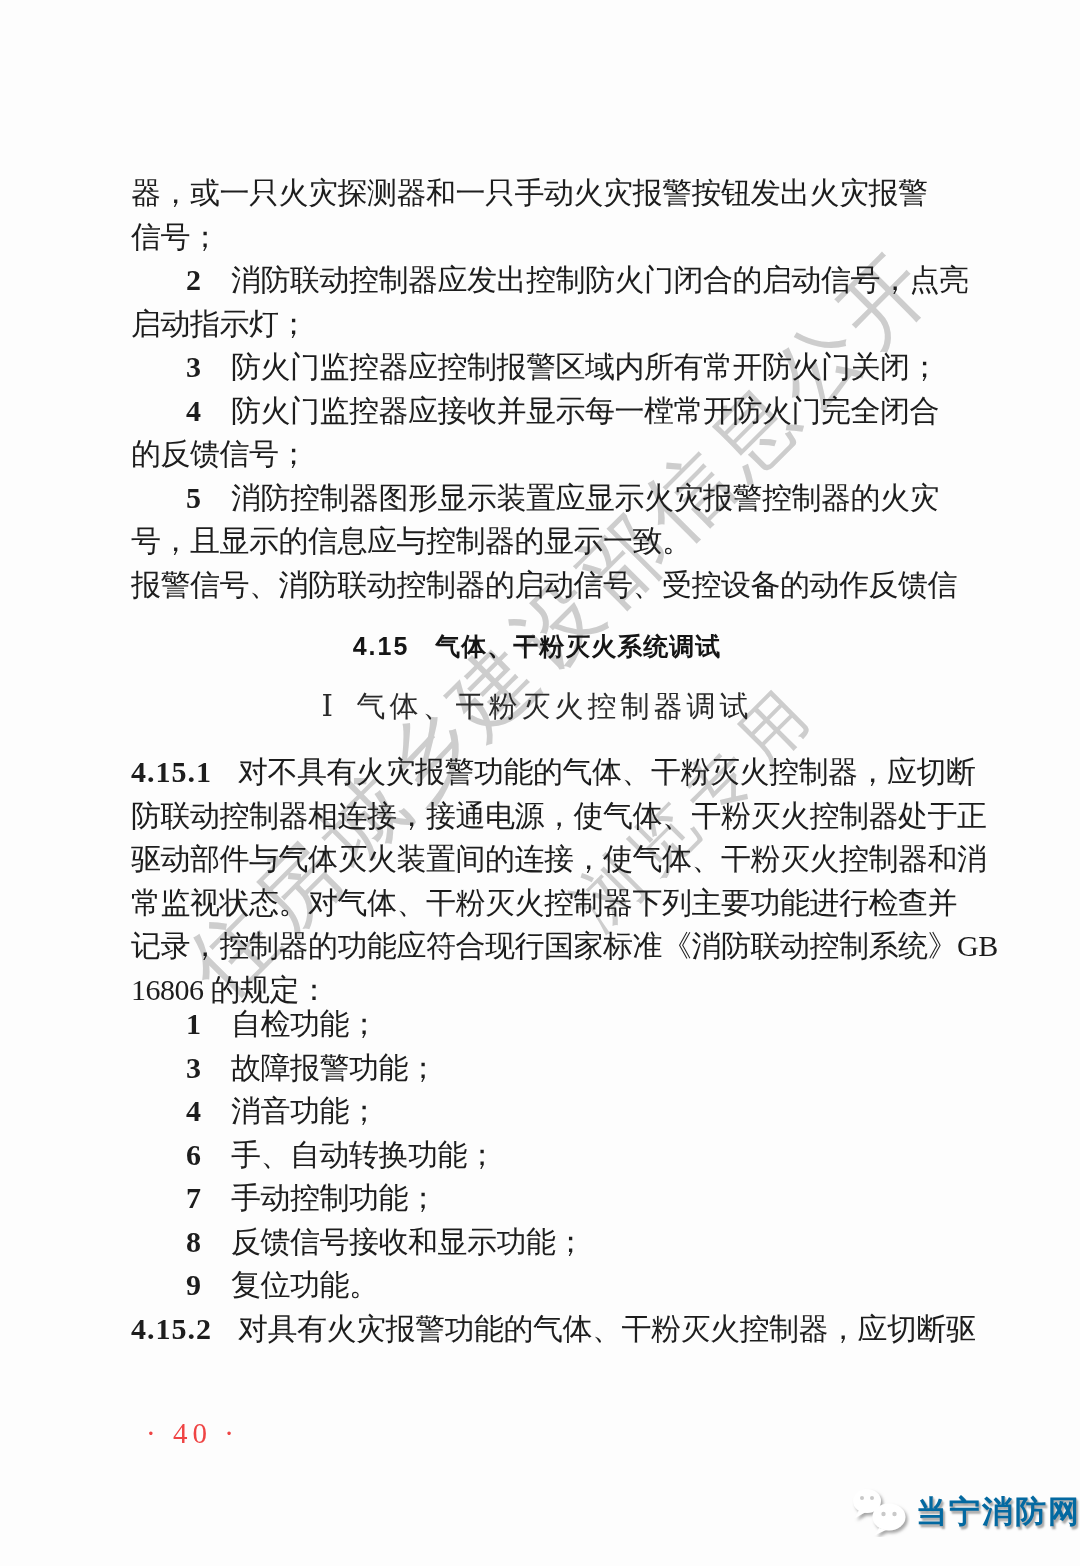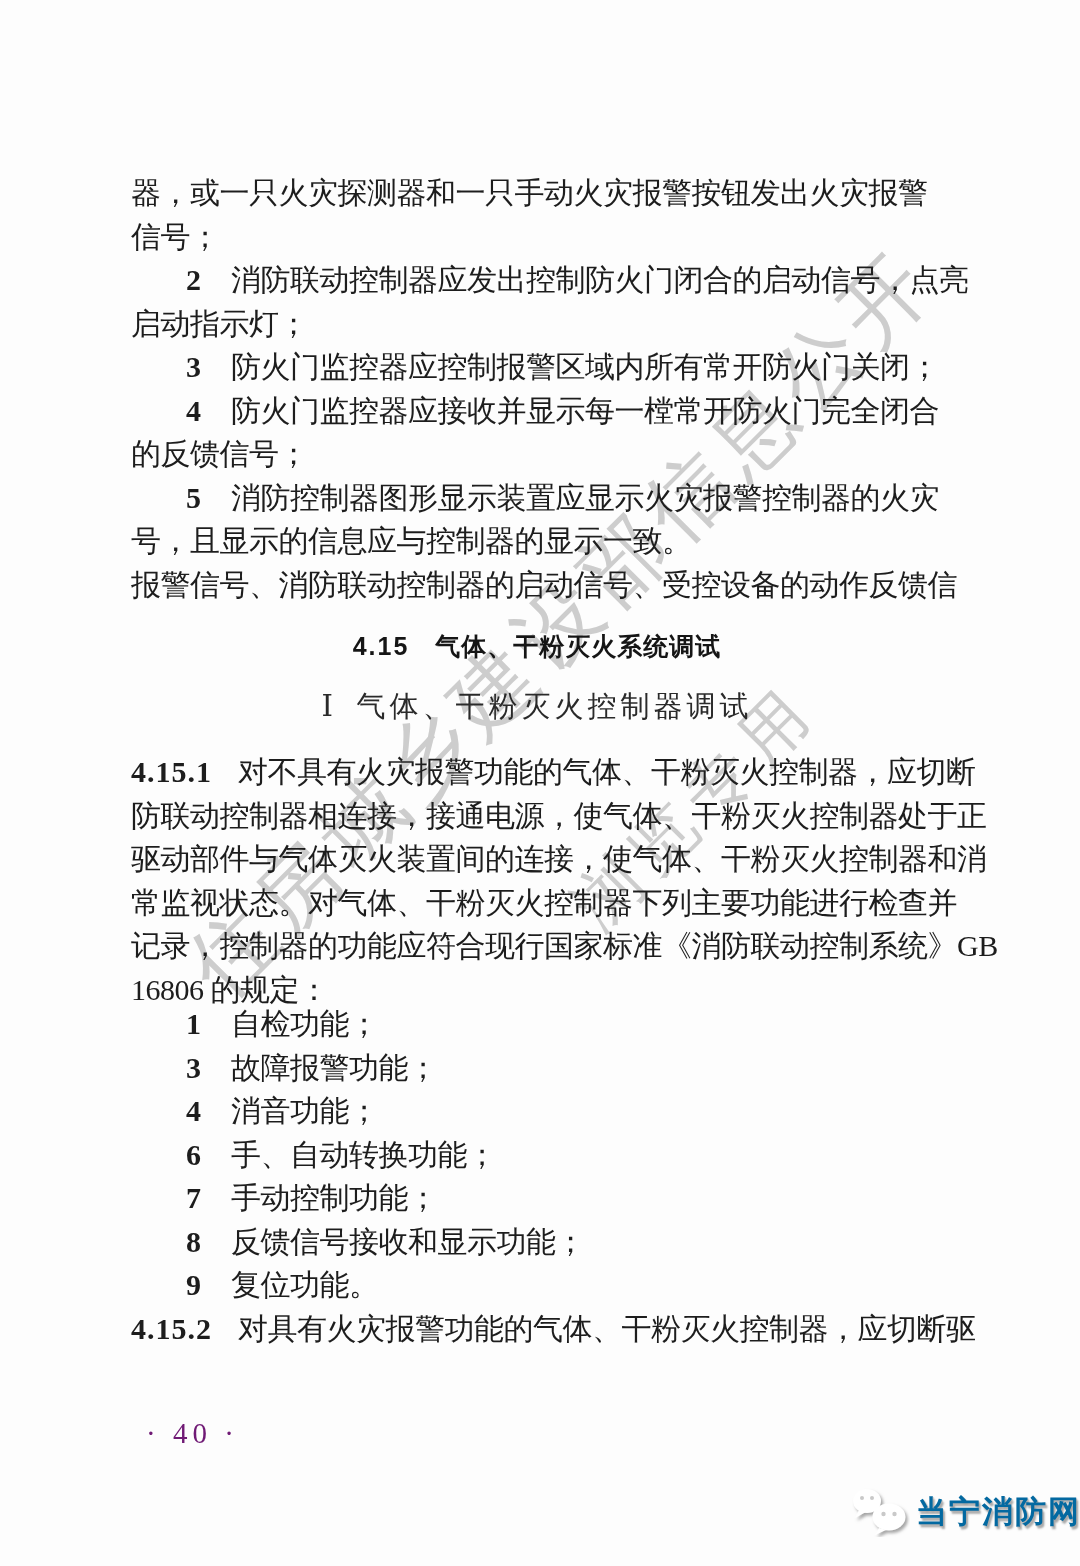--- a/index.html
+++ b/index.html
@@ -70,21 +70,21 @@
   .subheading .stxt { letter-spacing:4px; }
   .sec-4151 { margin-top:22px; }
   .list-start { margin-top:-9px; }
   
   .pageno {
     position:absolute;
     left:146px; top:1412px;
     height:43px; line-height:43px;
     font-size:29px;
     letter-spacing:5px;
-    color:#701a75;
+    color:#ef4444;
     z-index:2;
   }
   
   .sitelogo {
     position:absolute;
     left:850px; top:1487px;
     display:flex; align-items:center;
     z-index:3;
   }
   .sitelogo .icon { width:60px; height:50px; flex:0 0 auto; }

